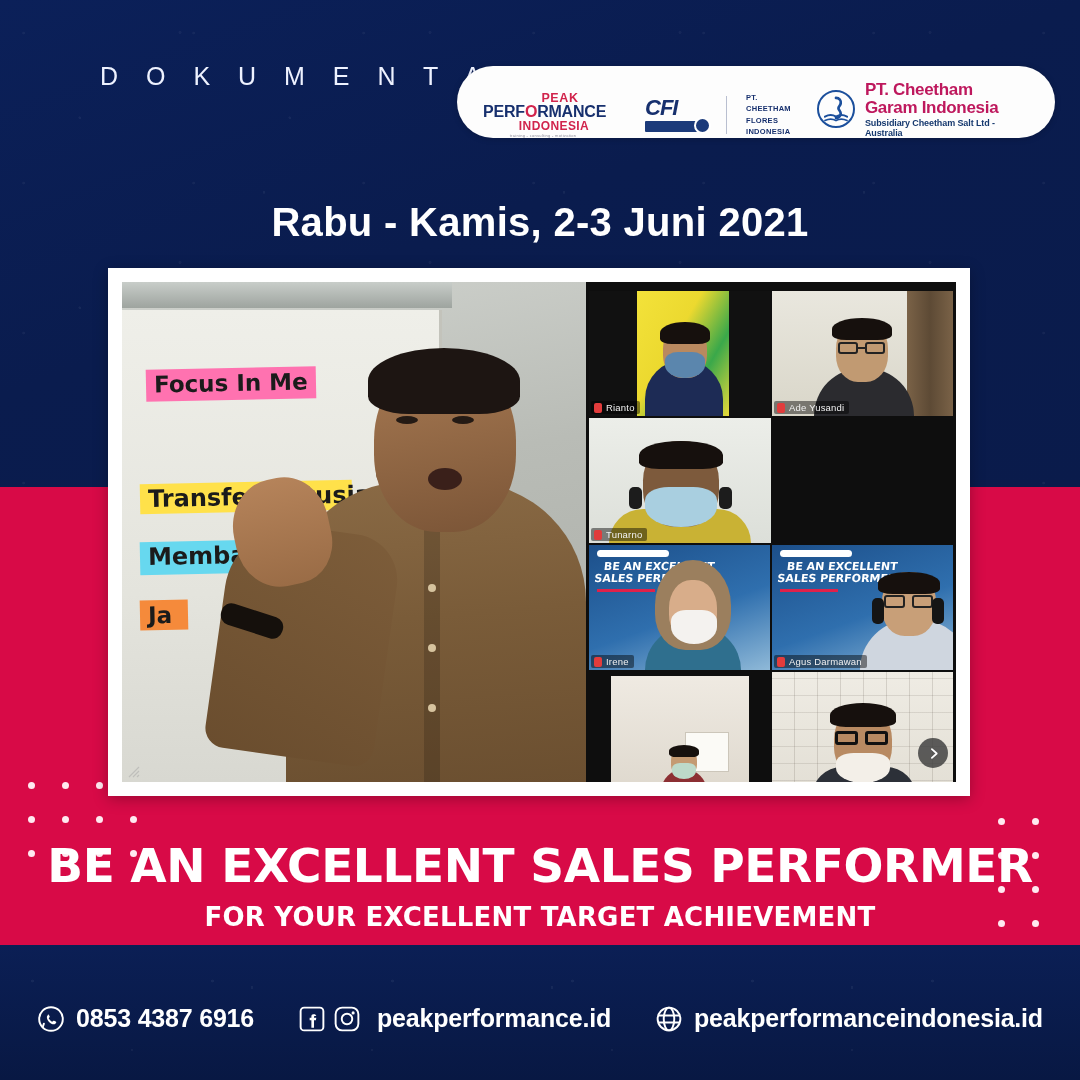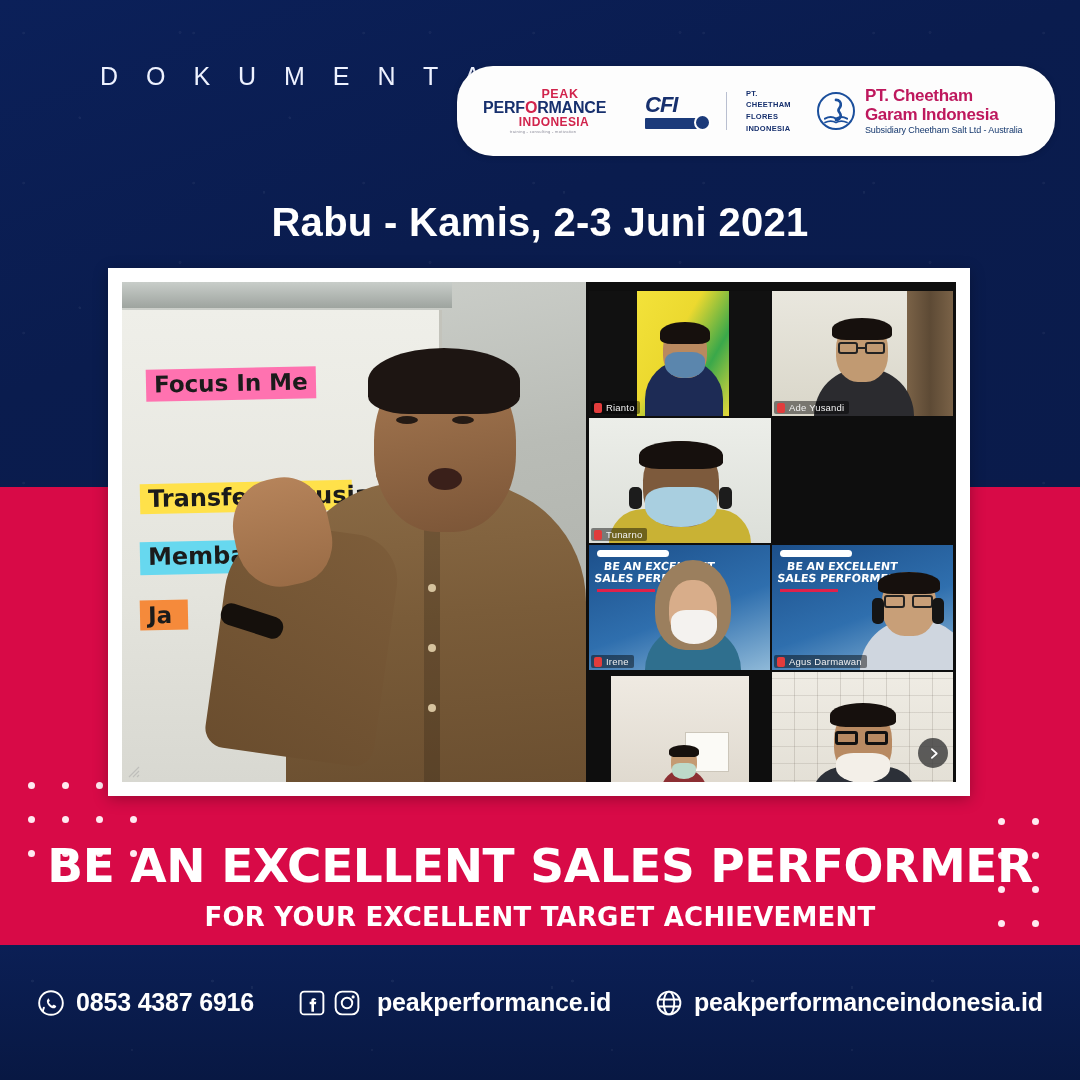--- a/index.html
+++ b/index.html
@@ -45,23 +45,23 @@
   }
 
   
   .dokumentasi{
     position:absolute; left:100px; top:62px;
     color:#eef2ff; font-size:25px; font-weight:400;
     letter-spacing:10.5px;
   }
 
   .logo-pill{
-    position:absolute; left:457px; top:66px; width:598px; height:90px;
+    position:absolute; left:457px; top:66px; width:598px; height:72px;
     background:#fdfdfd; border-radius:36px;
-    display:flex; align-items:center; justify-content:flex-start;
+    display:flex; align-items:flex-end; justify-content:flex-start;
     padding:0 26px; gap:0;
     box-shadow:0 1px 6px rgba(0,0,0,.18);
   }
   .logo-peak{ width:120px; text-align:center; line-height:1; }
   .lp1{ font-size:12.5px; font-weight:bold; color:#d1244c; letter-spacing:.6px; margin-left:34px;}
   .lp2{ font-size:16px; font-weight:bold; color:#17306e; letter-spacing:-.2px; }
   .lp2 .o{ color:#d1244c; }
   .lp3{ font-size:12px; font-weight:bold; color:#d1244c; letter-spacing:.4px; margin-left:22px;}
   .lp4{ font-size:4px; color:#8b8b99; letter-spacing:.3px; margin-top:2px; }
 
@@ -79,21 +79,21 @@
   }
   .cfi-divider{ width:1px; height:38px; background:#b9bfd0; margin:0 10px; }
   .cfi-sub{ font-size:7.5px; font-weight:bold; color:#17306e; line-height:1.55; letter-spacing:.3px; }
 
   .logo-cgi{ display:flex; align-items:center; gap:10px; margin-left:26px; }
   .cgi-mark{
     width:38px; height:38px; border-radius:50%;
     border:2px solid #1b4f9c; position:relative; overflow:hidden; flex:none;
   }
   .cgi-text .t1{ font-size:17px; font-weight:bold; color:#be185d; letter-spacing:-.3px; line-height:1.1; }
-  .cgi-text .t2{ font-size:9px; font-weight:normal; color:#15386e; letter-spacing:-.1px; }
+  .cgi-text .t2{ font-size:9px; font-weight:bold; color:#15386e; letter-spacing:-.1px; }
 
   .date-line{
     position:absolute; left:0; top:200px; width:1080px; text-align:center;
     color:#ffffff; font-size:40px; font-weight:bold; letter-spacing:.3px;
   }
 
   
   .photo-card{
     position:absolute; left:108px; top:268px; width:862px; height:528px;
     background:#ffffff; padding:14px;
@@ -224,21 +224,21 @@
   .banner .b2{
     color:#ffffff; font-size:26px; font-weight:bold; letter-spacing:.2px;
     margin-top:9px; font-family:"DejaVu Sans", sans-serif;
   }
 
   
   .footer{
     position:absolute; left:0; top:988px; width:1080px;
     display:flex; align-items:center; justify-content:center; gap:44px;
   }
-  .fitem{ display:flex; align-items:center; gap:11px; }
+  .fitem{ display:flex; align-items:center; gap:11px;margin-top:16px; }
   .fitem .txt{ color:#ffffff; font-size:25px; font-weight:bold; letter-spacing:-.2px; }
   .ficon{ width:28px; height:28px; flex:none; }
   .ficon svg{ width:28px; height:28px; display:block; }
 </style>
 </head>
 <body>
 
 <div id="poster">
 
   <div class="band-navy-top"></div>

